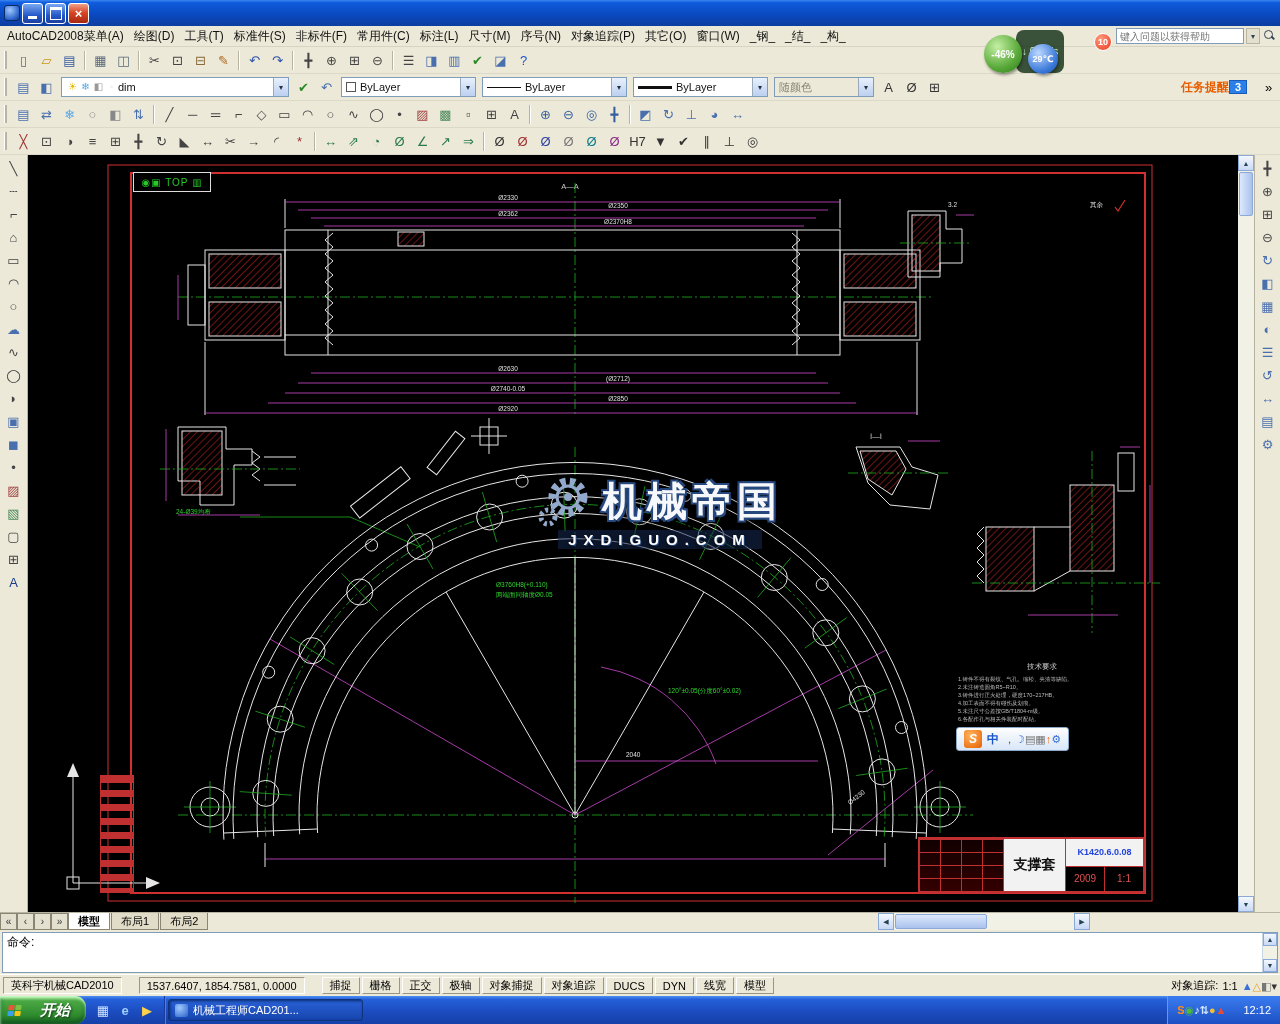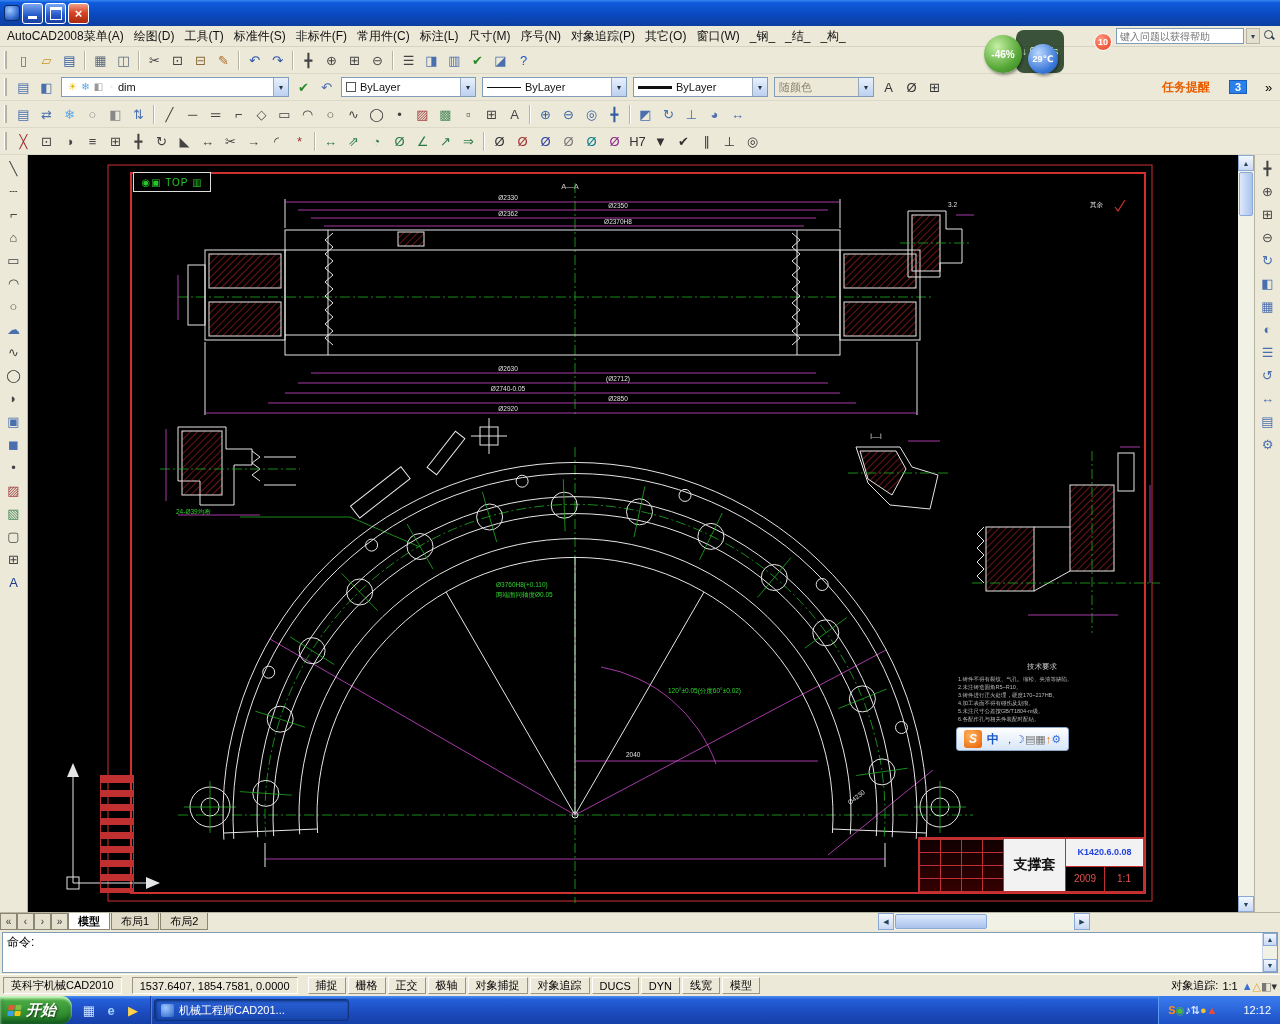--- a/index.html
+++ b/index.html
@@ -33,21 +33,21 @@
 .combo{height:20px;background:#fff;border:1px solid #7f9db9;display:flex;align-items:center;font-size:11px;padding-left:4px;margin:0 3px;flex:none}
 .combo-text{flex:1;overflow:hidden;white-space:nowrap;color:#111}
 .combo-arrow{margin-left:3px;width:15px;height:18px;background:linear-gradient(#e8f0fc,#bcd0f0);border-left:1px solid #9ab;display:flex;align-items:center;justify-content:center;font-size:8px;color:#234;flex:none}
 .combo.disabled{background:#ece9d8}.combo.disabled .combo-text{color:#8a8673}
 .layer-combo{width:228px}.w135{width:135px}.w145{width:145px}.w100{width:100px}
 .li{width:13px;display:flex;justify-content:center;font-size:10px;flex:none}
 .chip{width:10px;height:10px;background:#fff;border:1px solid #555;margin-right:4px;flex:none}
 .ltline{width:34px;height:1px;background:#111;margin-right:4px;flex:none}
 .lwline{width:34px;height:3px;background:#111;margin-right:4px;flex:none}
 .spacer{flex:1}
-.task-remind{display:flex;align-items:center;gap:19px;margin:0 10px;font-weight:bold;color:#e85d00;font-size:12px}
+.task-remind{display:flex;align-items:center;gap:0;margin:0 10px;font-weight:bold;color:#e85d00;font-size:12px}
 .tr-badge{background:#2a7fe8;color:#fff;padding:0 5px;font-size:11px;border:1px solid #1a5ab8;font-weight:bold}
 
 .main{flex:1;display:flex;min-height:0}
 .side-tb{width:28px;background:#ece9d8;display:flex;flex-direction:column;align-items:center;padding-top:2px;border-right:1px solid #b8b4a2;flex:none}
 .side-tb.right{border-right:none;border-left:1px solid #b8b4a2;width:26px}
 .side-tb .tb-icons{flex-direction:column}
 .side-tb .tbtn{width:24px;height:23px}
 .canvas-wrap{flex:1;position:relative;background:#000;overflow:hidden}
 #cad{position:absolute;left:0;top:0}
 
@@ -86,39 +86,39 @@
 .htrack{flex:1;background:#f2f1e6;display:flex}
 .tspace2{width:190px}
 
 .cmdwrap{height:44px;background:#ece9d8;padding:2px 2px 1px 2px;flex:none}
 .cmd{background:#fff;border:1px solid #7f9db9;height:100%;display:flex;font-family:"DejaVu Sans Mono",monospace;font-size:12px}
 .cmd-text{flex:1;padding:1px 4px;color:#000}
 .cmd-scroll{width:15px;display:flex;flex-direction:column;border-left:1px solid #c8d4e8}
 .cmd-scroll .sbtn{height:13px}
 .cmd-scroll .vtrack{background:#f2f1e6}
 
-.statusbar{height:22px;display:flex;align-items:center;background:#ece9d8;border-top:1px solid #fff;padding:0 3px;gap:10px;flex:none;font-size:11px}
+.statusbar{height:22px;display:flex;align-items:center;background:#ece9d8;border-top:1px solid #fff;padding:0 3px;gap:17px;flex:none;font-size:11px}
 .st-cell{border:1px solid;border-color:#9a9683 #fff #fff #9a9683;padding:1px 7px;height:17px;display:flex;align-items:center;white-space:nowrap}
 .st-btns{display:flex;gap:2px}
 .st-btn{border:1px solid;border-color:#fff #9a9683 #9a9683 #fff;padding:1px 7px;height:17px;display:flex;align-items:center;white-space:nowrap}
 .st-right{margin-left:auto;display:flex;align-items:center;gap:4px}
 .st-ic{font-size:11px}
 
 .taskbar{height:28px;background:linear-gradient(180deg,#4a90f4 0,#2560da 12%,#1c4cc0 55%,#1540a8 100%);display:flex;align-items:stretch;flex:none}
-.start{background:linear-gradient(180deg,#8cd47c 0,#4aa843 18%,#2e8b2e 70%,#1f6f22 100%);border-radius:0 11px 11px 0;display:flex;align-items:center;gap:5px;padding:0 16px 0 8px;color:#fff;font-weight:bold;font-style:italic;font-size:15px;text-shadow:1px 1px 2px #143a14;box-shadow:inset 0 2px 3px #cfc,inset 0 -3px 5px #152}
+.start{background:linear-gradient(180deg,#8cd47c 0,#4aa843 18%,#2e8b2e 70%,#1f6f22 100%);border-radius:0 11px 11px 0;display:flex;align-items:center;gap:19px;padding:0 16px 0 8px;color:#fff;font-weight:bold;font-style:italic;font-size:15px;text-shadow:1px 1px 2px #143a14;box-shadow:inset 0 2px 3px #cfc,inset 0 -3px 5px #152}
 .flag{display:grid;grid-template-columns:6px 6px;grid-template-rows:5px 5px;gap:1px;transform:skewX(-8deg)}
 .flag span{border-radius:1px}
 .f1{background:#e4583a}.f2{background:#7bc143}.f3{background:#3aa0e8}.f4{background:#f5c518}
 .ql{display:flex;align-items:center;gap:4px;padding:0 8px;border-right:1px solid #1a3a9a;box-shadow:1px 0 0 #4a80e8}
 .qlbtn{width:18px;height:18px;display:flex;align-items:center;justify-content:center;font-size:12px;font-weight:bold}
 .task-btn{width:195px;margin:3px 3px;background:linear-gradient(180deg,#2a62d8,#1745ad);border:1px solid #0f337e;border-radius:3px;color:#fff;display:flex;align-items:center;gap:5px;padding:0 6px;font-size:11px;box-shadow:inset 1px 1px 3px #0a2a6a;white-space:nowrap;overflow:hidden}
 .tb-appic{width:13px;height:13px;border-radius:2px;background:radial-gradient(circle at 35% 30%,#9ec8ff,#2a62c8);flex:none}
 .tray{margin-left:auto;display:flex;align-items:center;gap:5px;background:linear-gradient(180deg,#3a7cf0,#1c50c4);border-left:1px solid #5a9af5;padding:0 9px;color:#fff}
 .tray-ic{font-size:11px;font-weight:bold}
-.clock{font-size:11px;margin-left:21px}
+.clock{font-size:11px;margin-left:12px}
 
 .widgets{position:absolute;left:980px;top:26px;width:152px;height:58px;z-index:90}
 .ball{position:absolute;border-radius:50%;display:flex;align-items:center;justify-content:center;color:#fff;font-weight:bold;box-shadow:1px 2px 3px rgba(0,0,0,.4)}
 .ball.speed{left:4px;top:9px;width:38px;height:38px;background:radial-gradient(circle at 35% 30%,#c4f0a4,#58a838 60%,#2e7a1e);font-size:10px}
 .ball.temp{left:48px;top:18px;width:30px;height:30px;background:radial-gradient(circle at 35% 30%,#bcd8ff,#3a78d8 65%,#1a50a8);font-size:9px}
 .pill-net{position:absolute;left:36px;top:4px;background:rgba(8,40,12,.78);border-radius:8px;padding:16px 6px;color:#cfffcf;font-size:10px;white-space:nowrap}
 .badge10{position:absolute;left:114px;top:7px;width:18px;height:18px;border-radius:50%;background:radial-gradient(circle at 35% 30%,#ff9a7a,#e83a20);color:#fff;font-size:9px;font-weight:bold;display:flex;align-items:center;justify-content:center;border:1px solid #fff}
 </style>
 </head>
 <body>
@@ -790,20 +790,32 @@
         <line class="w" x1="45" y1="728" x2="45" y2="616" stroke-width="1.5"></line>
         <path class="wf" d="M45 608 l-6 14 h12 z"></path>
         <line class="w" x1="45" y1="728" x2="124" y2="728" stroke-width="1.5"></line>
         <path class="wf" d="M132 728 l-14 -6 v12 z"></path>
         <rect class="w" x="39" y="722" width="12" height="12"></rect>
       </g>
     </svg>
 
     <div class="cornerbox">◉▣ TOP ▥</div>
 
+    <div class="wm">
+      <div class="wm-row">
+        <svg width="56" height="56" viewBox="0 0 56 56">
+          <circle cx="30" cy="24" r="15" fill="none" stroke="#93a9cc" stroke-width="9" stroke-dasharray="5 4"></circle>
+          <circle cx="30" cy="24" r="11" fill="none" stroke="#93a9cc" stroke-width="3"></circle>
+          <circle cx="30" cy="24" r="4" fill="#93a9cc"></circle>
+          <circle cx="10" cy="44" r="7" fill="none" stroke="#93a9cc" stroke-width="5" stroke-dasharray="3 3"></circle>
+        </svg>
+        <span class="wm-title">机械帝国</span>
+      </div>
+      <span class="wm-sub">JXDIGUO.COM</span>
+    </div>
 
     <div class="sogou">
       <span class="sg-logo">S</span>
       <span class="sg-mode">中</span>
       <span class="tb-icons">
         <span class="sg-ic"><span class="gly" style="font-size: 11px; color: rgb(85, 85, 85);">，</span></span>
           <span class="sg-ic"><span class="gly" style="font-size: 11px; color: rgb(58, 111, 216);">☽</span></span>
           <span class="sg-ic"><span class="gly" style="font-size: 11px; color: rgb(119, 119, 119);">▤</span></span>
           <span class="sg-ic"><span class="gly" style="font-size: 11px; color: rgb(119, 119, 119);">▦</span></span>
           <span class="sg-ic"><span class="gly" style="font-size: 11px; color: rgb(240, 112, 16);">↑</span></span>

